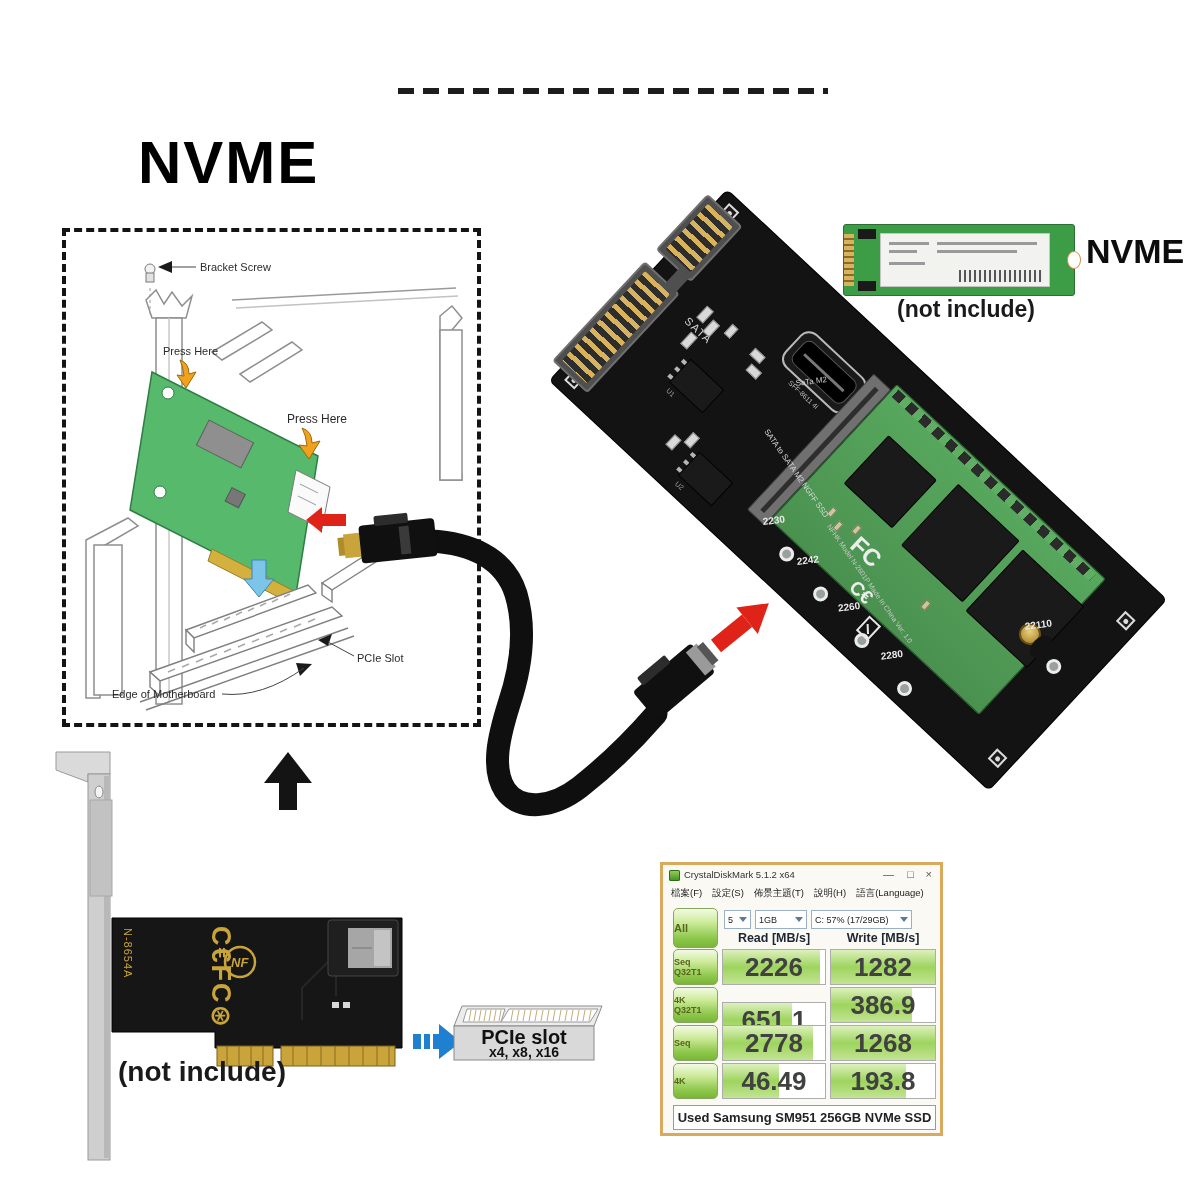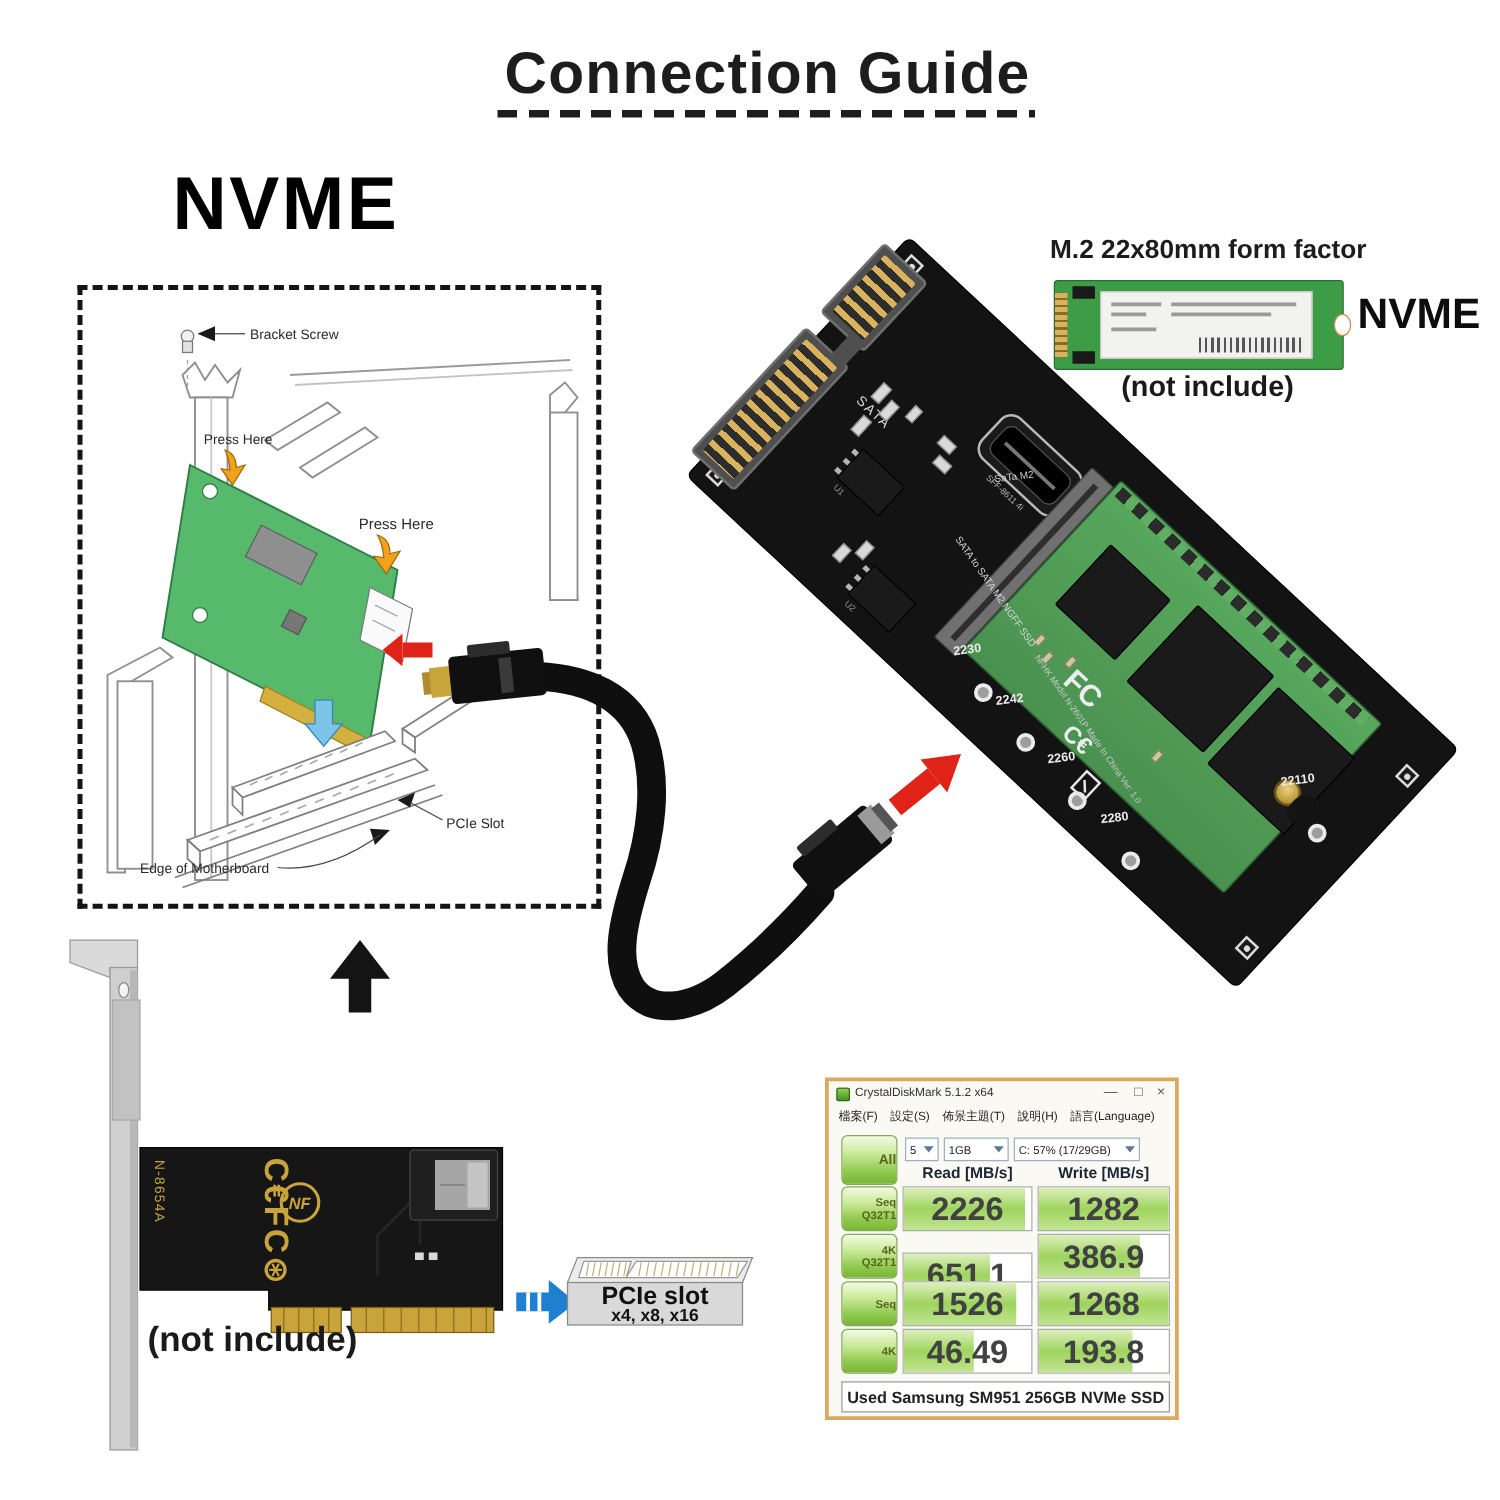--- a/index.html
+++ b/index.html
@@ -65,40 +65,39 @@
   
   #cdm{left:660px;top:862px;width:283px;height:274px;background:#faf9f4;border:3px solid var(--cdm-border,#d9aa5e);font-size:10px}
   #cdm .titlebar{position:absolute;left:0;top:0;width:100%;height:20px}
   #cdm-icon{position:absolute;left:6px;top:5px;width:11px;height:11px;border-radius:2px;
     background:linear-gradient(180deg,#9ad35f,#3f8f1d);box-shadow:inset 0 0 0 1px #2f6b15}
   #cdm-title{position:absolute;left:21px;top:4px;font-size:9.5px;color:#333}
   .winctl{position:absolute;top:3px;font-size:11px;color:#555}
   #cdm .menubar{position:absolute;left:8px;top:22px;width:270px;font-size:9.5px;color:#222;display:flex;gap:10px}
   .btn-green{background:linear-gradient(180deg,#f2fae4 0%,#cdeb9a 35%,#8fc94e 75%,#79b637 100%);
     border:1px solid #87a75e;border-radius:5px;color:#57651c;font-weight:700;
-    display:flex;flex-direction:column;align-items:flex-end;justify-content:center;line-height:1.15}
+    display:flex;flex-direction:column;align-items:flex-start;justify-content:center;line-height:1.15}
   .dd{position:absolute;height:19px;background:#fff;border:1px solid #9ab0c4;font-size:9px;color:#222;
     display:flex;align-items:center;padding:0 3px}
   .dd .caret{margin-left:auto;width:0;height:0;border-left:4px solid transparent;border-right:4px solid transparent;border-top:5px solid #5a7a96}
   .col-header{position:absolute;top:66px;height:16px;font-size:12.5px;font-weight:700;color:#1c2633;text-align:center}
   .bm-btn{position:absolute;left:10px;width:45px;height:36px;font-size:9px}
   .bm-cell{position:absolute;height:36px;border:1px solid #adadad;background:#fff;overflow:hidden}
   .bm-fill{position:absolute;left:0;top:0;bottom:0;background:linear-gradient(180deg,#ddf0bd,#9ed45e 50%,#c2e492)}
   .bm-num{position:relative;display:block;width:100%;text-align:center;font-size:26px;font-weight:700;color:#414141;line-height:34px}
   #cdm-footer{position:absolute;left:10px;top:240px;width:263px;height:25px;background:#fff;border:1px solid #9a9a9a;
     font-size:13px;font-weight:700;color:#222;text-align:center;line-height:23px}
   svg{position:absolute;left:0;top:0;pointer-events:none}
   svg text{font-family:"Liberation Sans","DejaVu Sans",sans-serif}
 </style>
 </head>
 <body>
 
 <div id="canvas">
 
-  <div class="abs" id="page-title">Connection Guide</div>
   <div class="abs" id="title-underline"></div>
   <div class="abs" id="nvme-heading">NVME</div>
 
   <div class="abs" id="dashed-box"></div>
 
   <div class="abs" id="adapter-card">
     <div class="abs hole" style="left:10px;top:8px">
         <i></i>
       </div>
     <div class="abs hole" style="left:10px;top:236px">
@@ -181,21 +180,20 @@
     <div class="silks" style="left:190px;top:162px;width:170px;font-size:8px;transform:rotate(12deg);color:#d8d8d8">SATA to SATA M2 NGFF SSD</div>
     <div class="silks" style="left:300px;top:196px;width:230px;font-size:7px;transform:rotate(12deg);color:#c8c8c8">NFHK Model N-2601P Made In China Ver: 1.0</div>
 
     <div class="silks" style="left:332px;top:156px;font-size:24px;font-weight:800;color:#ededed">FC</div>
     <div class="silks" style="left:360px;top:192px;font-size:19px;font-weight:700;color:#ededed">C€</div>
     <div class="weee" style="left:394px;top:214px">
         <i></i>
       </div>
   </div>
 
-  <div class="abs" id="lbl-form-factor">M.2 22x80mm form factor</div>
   <div class="abs" id="m2-photo">
     <div class="fingers"></div>
     <div class="chip" style="left:14px;top:4px;width:18px;height:10px"></div>
     <div class="chip" style="left:14px;top:56px;width:18px;height:10px"></div>
     <div class="label">
       <div class="tline" style="left:8px;top:8px;width:40px"></div>
       <div class="tline" style="left:8px;top:16px;width:28px"></div>
       <div class="tline" style="left:56px;top:8px;width:100px"></div>
       <div class="tline" style="left:56px;top:16px;width:80px"></div>
       <div class="tline" style="left:8px;top:28px;width:36px"></div>
@@ -410,21 +408,21 @@
     <div class="bm-cell" style="left:167px;top:122px;width:106px">
       <div class="bm-fill" style="width: 78%;"></div>
         <span class="bm-num">386.9</span>
       </div>
 
     <div class="bm-btn btn-green" style="top:160px">
       <span>Seq</span>
       </div>
     <div class="bm-cell" style="left:59px;top:160px;width:104px">
       <div class="bm-fill" style="width: 88%;"></div>
-        <span class="bm-num">1526</span>
+        <span class="bm-num">2778</span>
       </div>
     <div class="bm-cell" style="left:167px;top:160px;width:106px">
       <div class="bm-fill" style="width: 100%;"></div>
         <span class="bm-num">1268</span>
       </div>
 
     <div class="bm-btn btn-green" style="top:198px">
       <span>4K</span>
       </div>
     <div class="bm-cell" style="left:59px;top:198px;width:104px">

